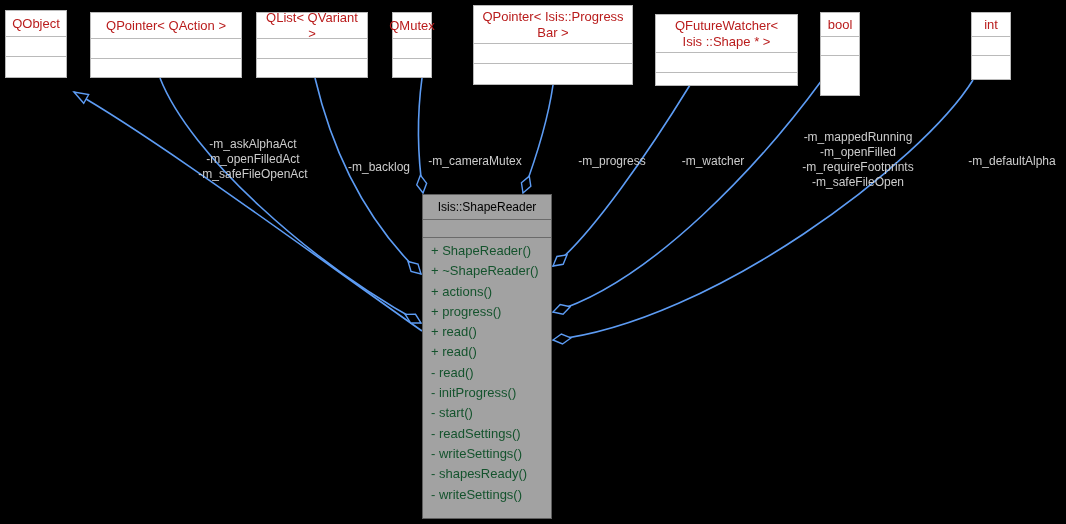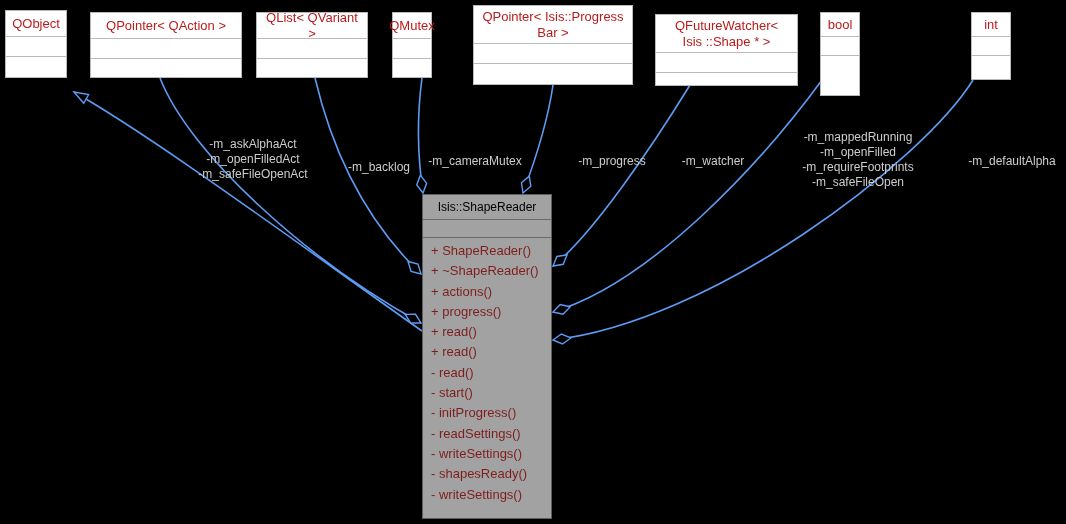--- a/index.html
+++ b/index.html
@@ -53,21 +53,21 @@
     justify-content: center;
     font-size: 12px;
     color: #000;
   }
   .mc-attrs { height: 17px; border-top: 1px solid #6a6a6a; }
   .mc-methods {
     flex: 1;
     border-top: 1px solid #6a6a6a;
     padding: 3px 0 0 8px;
     font-size: 13px;
-    color: #7f1d1d;
+    color: #14532d;
   }
   .mc-row { line-height: 20.3px; white-space: pre; }
 
   
   .elabel {
     position: absolute;
     transform: translateX(-50%);
     text-align: center;
     font-size: 12px;
     line-height: 15px;
@@ -152,22 +152,22 @@
     <div class="mc-title">Isis::ShapeReader</div>
     <div class="mc-attrs"></div>
     <div class="mc-methods">
       <div class="mc-row">+ ShapeReader()</div>
       <div class="mc-row">+ ~ShapeReader()</div>
       <div class="mc-row">+ actions()</div>
       <div class="mc-row">+ progress()</div>
       <div class="mc-row">+ read()</div>
       <div class="mc-row">+ read()</div>
       <div class="mc-row">- read()</div>
+      <div class="mc-row">- initProgress()</div>
       <div class="mc-row">- start()</div>
-      <div class="mc-row">- initProgress()</div>
       <div class="mc-row">- readSettings()</div>
       <div class="mc-row">- writeSettings()</div>
       <div class="mc-row">- shapesReady()</div>
       <div class="mc-row">- writeSettings()</div>
     </div>
   </div>
 
   <div class="elabel" style="left:253px; top:117px">
     <div>-m_askAlphaAct</div>
     <div>-m_openFilledAct</div>

